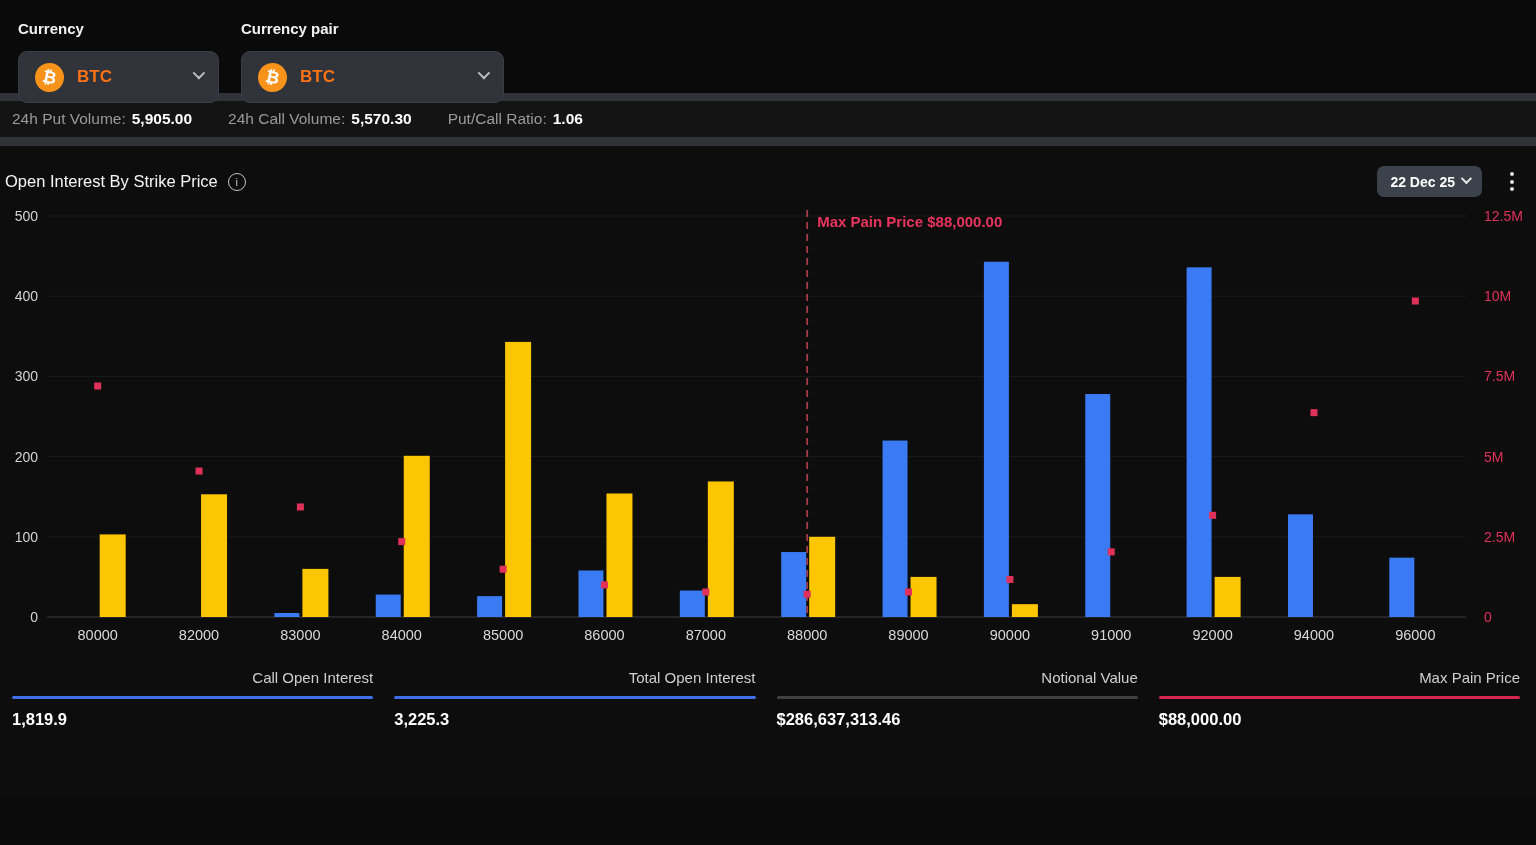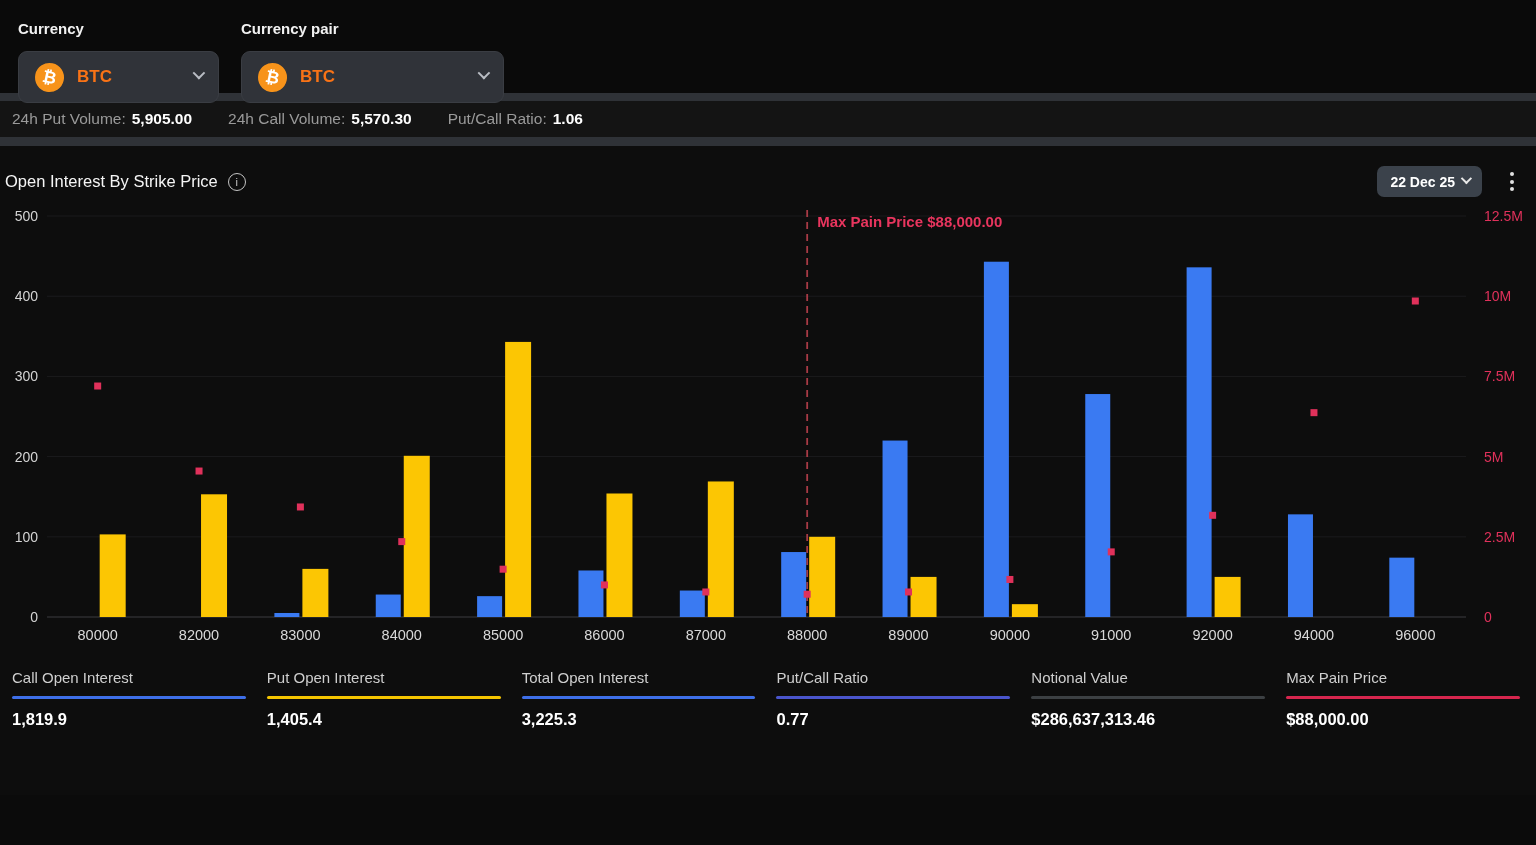--- a/index.html
+++ b/index.html
@@ -47,21 +47,21 @@
   .legend-item .sw-circle { width:15px; height:15px; border-radius:50%; }
   .legend-item .sw-square { width:8px; height:8px; border-radius:1px; }
   .legend-item .lg-label { font-size:14.5px; font-weight:bold; color:#f2f2f2; }
 
   svg.chart { display:block; margin-top:3px; }
   svg.chart text { font-family:"Liberation Sans", sans-serif; }
 
   
   .bottom-stats { display:flex; gap:21px; padding:11px 16px 0 12px; }
   .bstat { flex:1; }
-  .bstat .b-label { font-size:15px; color:#cfcfcf; }
+  .bstat .b-label { font-size:15px; color:#cfcfcf;text-align:right; }
   .bstat .b-line { height:3px; border-radius:2px; margin-top:10px; }
   .bstat .b-value { font-size:16.5px; font-weight:bold; color:#ffffff; margin-top:11px; }
 </style>
 </head>
 <body>
 
 <div class="app">
 
   <div class="top-controls">
     <div class="sel-group">
@@ -192,35 +192,25 @@
         <rect x="1411.8214285714287" y="97.51200000000006" width="7" height="7" fill="#e0315b"></rect>
       </svg>
 
     <div class="bottom-stats">
       <div class="bstat">
         <div class="b-label">Call Open Interest</div>
         <div class="b-line" style="background: rgb(62, 111, 232);"></div>
         <div class="b-value">1,819.9</div>
       </div>
       <div class="bstat">
-        <div class="b-label">Put Open Interest</div>
-        <div class="b-line" style="background: rgb(245, 197, 0);"></div>
-        <div class="b-value">1,405.4</div>
-      </div>
-      <div class="bstat">
         <div class="b-label">Total Open Interest</div>
         <div class="b-line" style="background: rgb(62, 111, 232);"></div>
         <div class="b-value">3,225.3</div>
       </div>
       <div class="bstat">
-        <div class="b-label">Put/Call Ratio</div>
-        <div class="b-line" style="background: rgb(74, 85, 204);"></div>
-        <div class="b-value">0.77</div>
-      </div>
-      <div class="bstat">
         <div class="b-label">Notional Value</div>
         <div class="b-line" style="background: rgb(60, 64, 67);"></div>
         <div class="b-value">$286,637,313.46</div>
       </div>
       <div class="bstat">
         <div class="b-label">Max Pain Price</div>
         <div class="b-line" style="background: rgb(214, 38, 78);"></div>
         <div class="b-value">$88,000.00</div>
       </div>
     </div>

